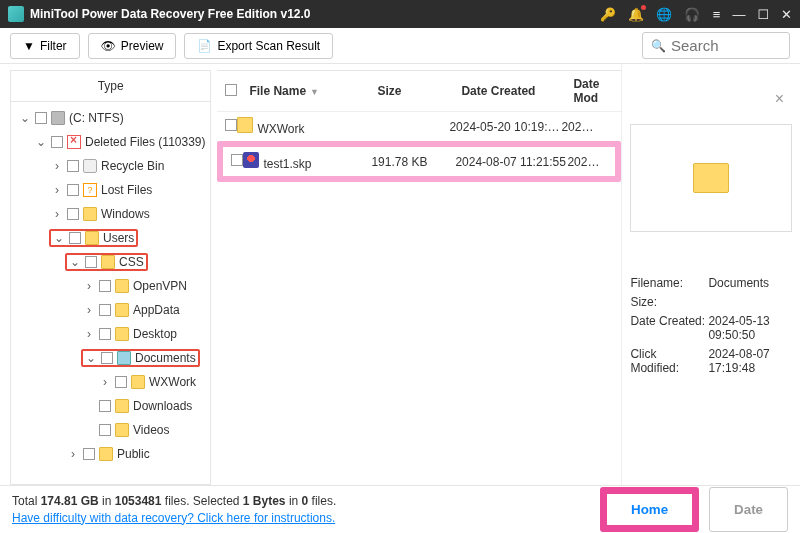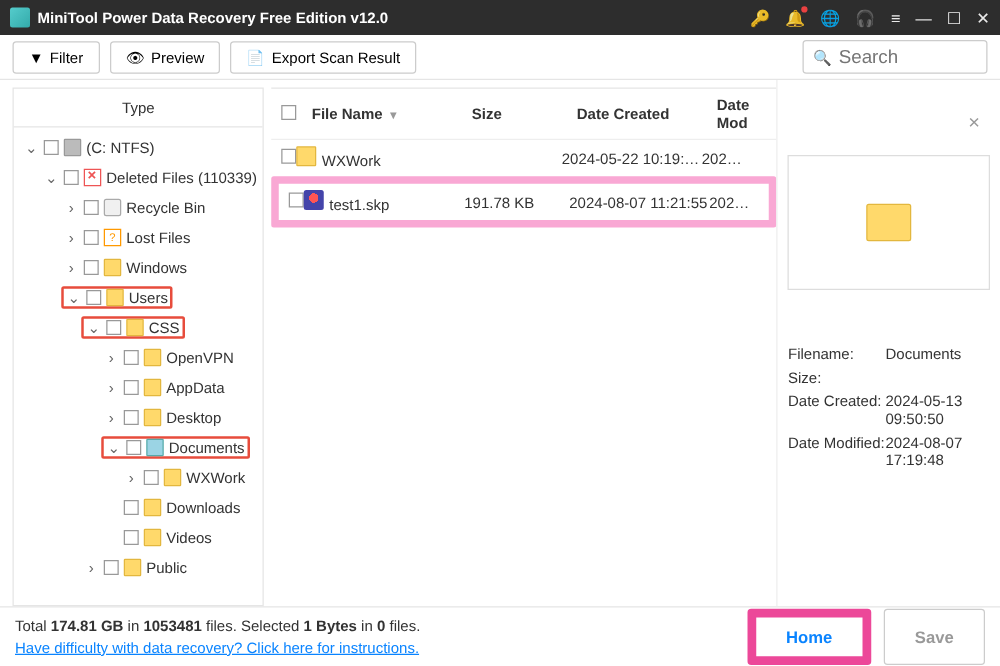--- a/index.html
+++ b/index.html
@@ -241,21 +241,21 @@
       <span class="col-cb"><span class="cb"></span></span>
       <span class="col-name"><span>File Name</span><span class="sort-arrow">▼</span></span>
       <span class="col-size">Size</span>
       <span class="col-date">Date Created</span>
       <span class="col-mod">Date Mod</span>
     </div>
     <div class="frow">
       <span class="col-cb"><span class="cb"></span></span>
       <span class="col-name"><span class="icon-cell ficon folder"></span><span>WXWork</span></span>
       <span class="col-size"></span>
-      <span class="col-date">2024-05-22 10:19:…</span>
+      <span class="col-date">2024-05-20 10:19:…</span>
       <span class="col-mod">202…</span>
     </div>
     <div class="frow hl">
       <span class="col-cb"><span class="cb"></span></span>
       <span class="col-name"><span class="icon-cell icon-skp"></span><span>test1.skp</span></span>
       <span class="col-size">191.78 KB</span>
       <span class="col-date">2024-08-07 11:21:55</span>
       <span class="col-mod">202…</span>
     </div>
   </div>
@@ -272,30 +272,30 @@
       </div>
     <div class="detail-row">
         <span class="detail-label">Size:</span>
         <span class="detail-val"></span>
       </div>
     <div class="detail-row">
         <span class="detail-label">Date Created:</span>
         <span class="detail-val">2024-05-13 09:50:50</span>
       </div>
     <div class="detail-row">
-        <span class="detail-label">Date Modified:</span>
+        <span class="detail-label">Click Modified:</span>
         <span class="detail-val">2024-08-07 17:19:48</span>
       </div>
   </div>
 </div>
 
 <div class="footer">
   <div class="stats">
     <div>
       <span>Total </span><b>174.81 GB</b><span> in </span><b>1053481</b><span> files.   Selected </span><b>1 Bytes</b><span> in </span><b>0</b><span> files.</span>
     </div>
     <a href="#">Have difficulty with data recovery? Click here for instructions.</a>
   </div>
   <div class="actions">
     <button class="btn-home">Home</button>
-    <button class="btn-save">Save</button>
+    <button class="btn-save">Date</button>
   </div>
 </div>
 
 </body></html>

